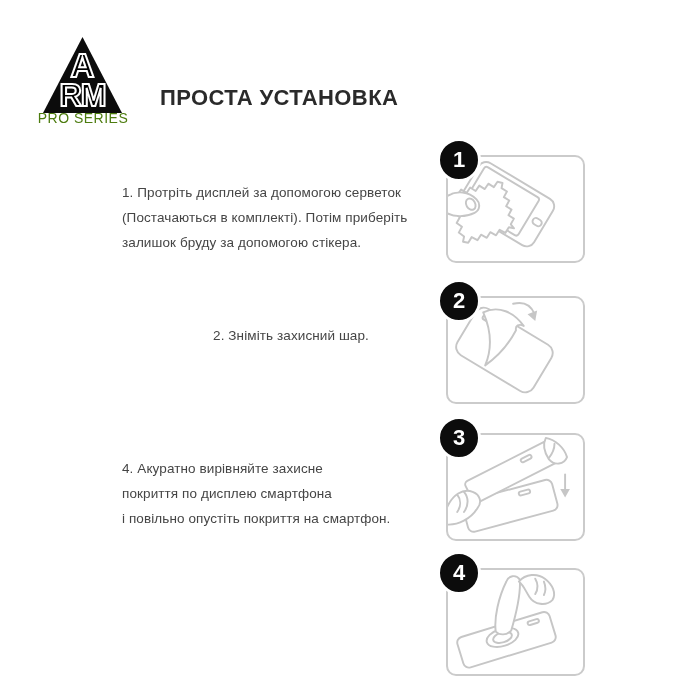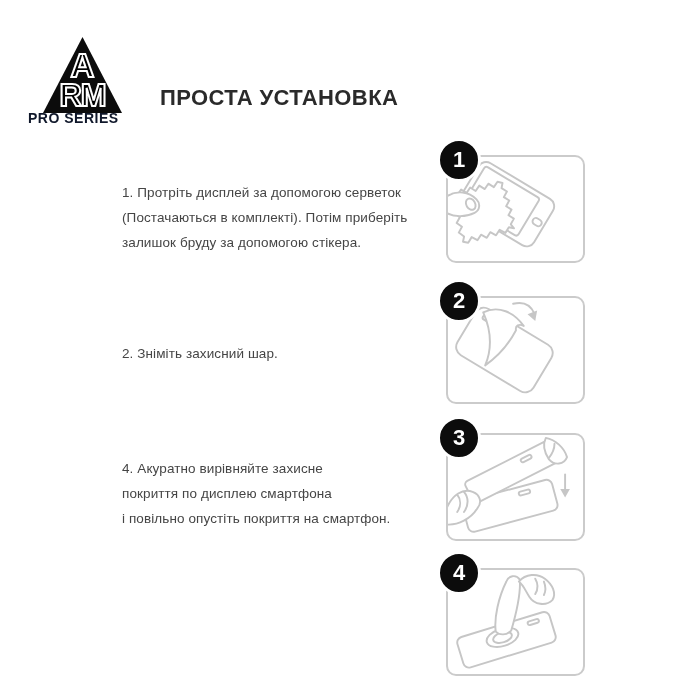--- a/index.html
+++ b/index.html
@@ -10,31 +10,31 @@
   .logo{position:absolute;left:0;top:0;width:170px;height:140px;}
   .logo-triangle{position:absolute;left:43px;top:37px;width:79px;height:76px;
         background:var(--badge-bg,#0c0c0c);
         clip-path:polygon(50% 0,100% 100%,0 100%);}
   .logo-a{position:absolute;left:50%;top:12px;transform:translateX(-50%);
         font-size:33px;line-height:1;font-weight:800;color:#000;
         -webkit-text-stroke:2px #fff;}
   .logo-rm{position:absolute;left:50%;bottom:2px;transform:translateX(-50%);
         font-size:31px;line-height:1;font-weight:800;letter-spacing:-1px;color:#000;margin-top:48px;
         -webkit-text-stroke:2px #fff;}
-  .logo-series{position:absolute;left:28px;top:110px;width:110px;text-align:left;
-        font-size:14px;font-weight:700;letter-spacing:.5px;color:#0f172a;white-space:nowrap;}
+  .logo-series{position:absolute;left:28px;top:110px;width:110px;text-align:center;
+        font-size:14px;font-weight:400;letter-spacing:.5px;color:#4d7c0f;white-space:nowrap;}
 
   
   .title{position:absolute;left:147px;top:72px;margin:13px;font-size:22px;font-weight:800;
         letter-spacing:.4px;color:var(--title-text,#2a2a2a);white-space:nowrap;}
 
   
   .step-text{position:absolute;left:122px;width:338px;font-size:13.5px;line-height:25px;
         color:var(--body-text,#454545);white-space:pre-line;letter-spacing:.1px;}
-  .t1{top:180px;} .t2{top:341px;} .t3{top:456px;} .t4{top:596px;}
+  .t1{top:180px;} .t2{top:323px;text-align:center;} .t3{top:456px;} .t4{top:596px;}
 
   
   .fig{position:absolute;left:446px;width:139px;height:108px;box-sizing:border-box;
         border:2px solid var(--box-border,#cbcbcb);border-radius:10px;}
   .f1{top:155px;} .f2{top:296px;} .f3{top:433px;} .f4{top:568px;}
   .badge{position:absolute;left:-11px;top:-19px;width:38px;height:38px;border-radius:50%;
         background:var(--badge-bg,#0c0c0c);border:3px solid #fff;
         color:var(--badge-text,#ffffff);display:flex;align-items:center;justify-content:center;
         font-size:22px;font-weight:800;z-index:2;}
   .illus{position:absolute;left:0;top:0;width:135px;height:104px;}

